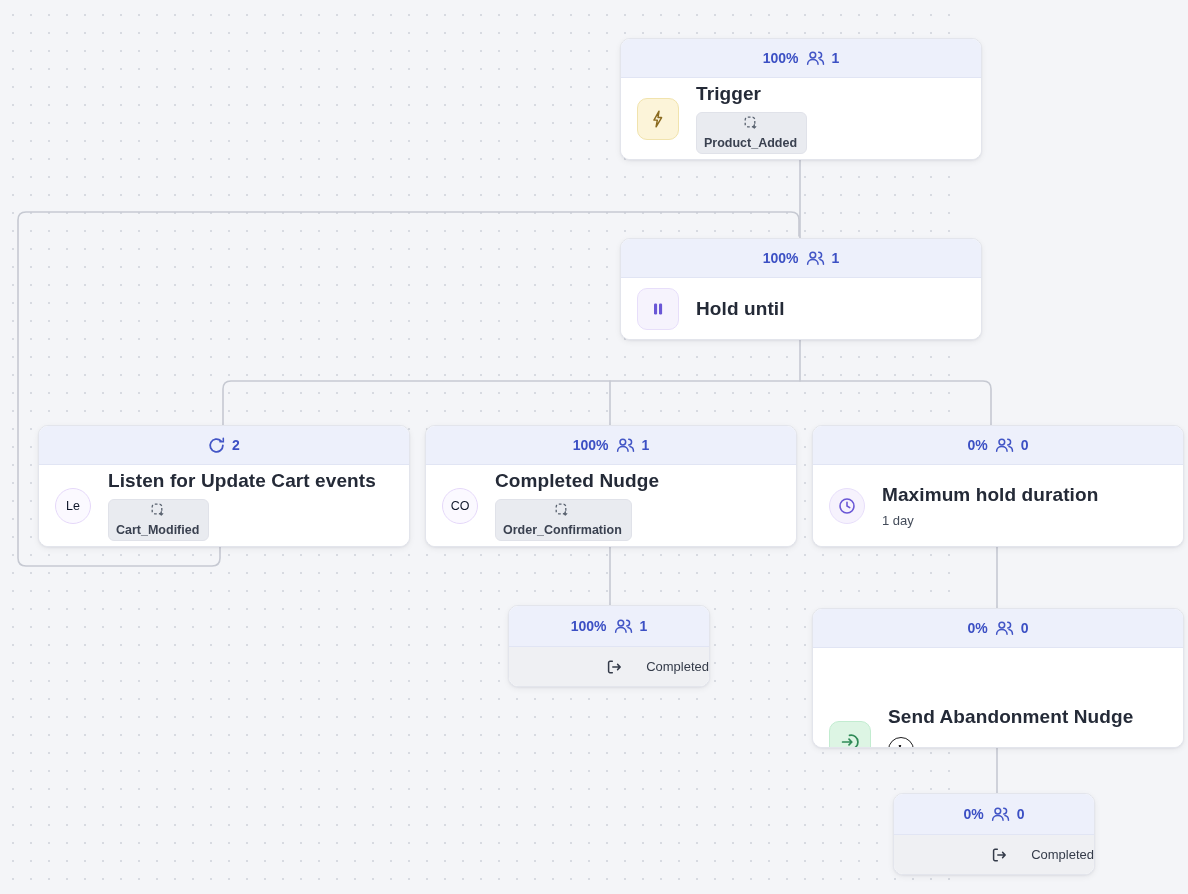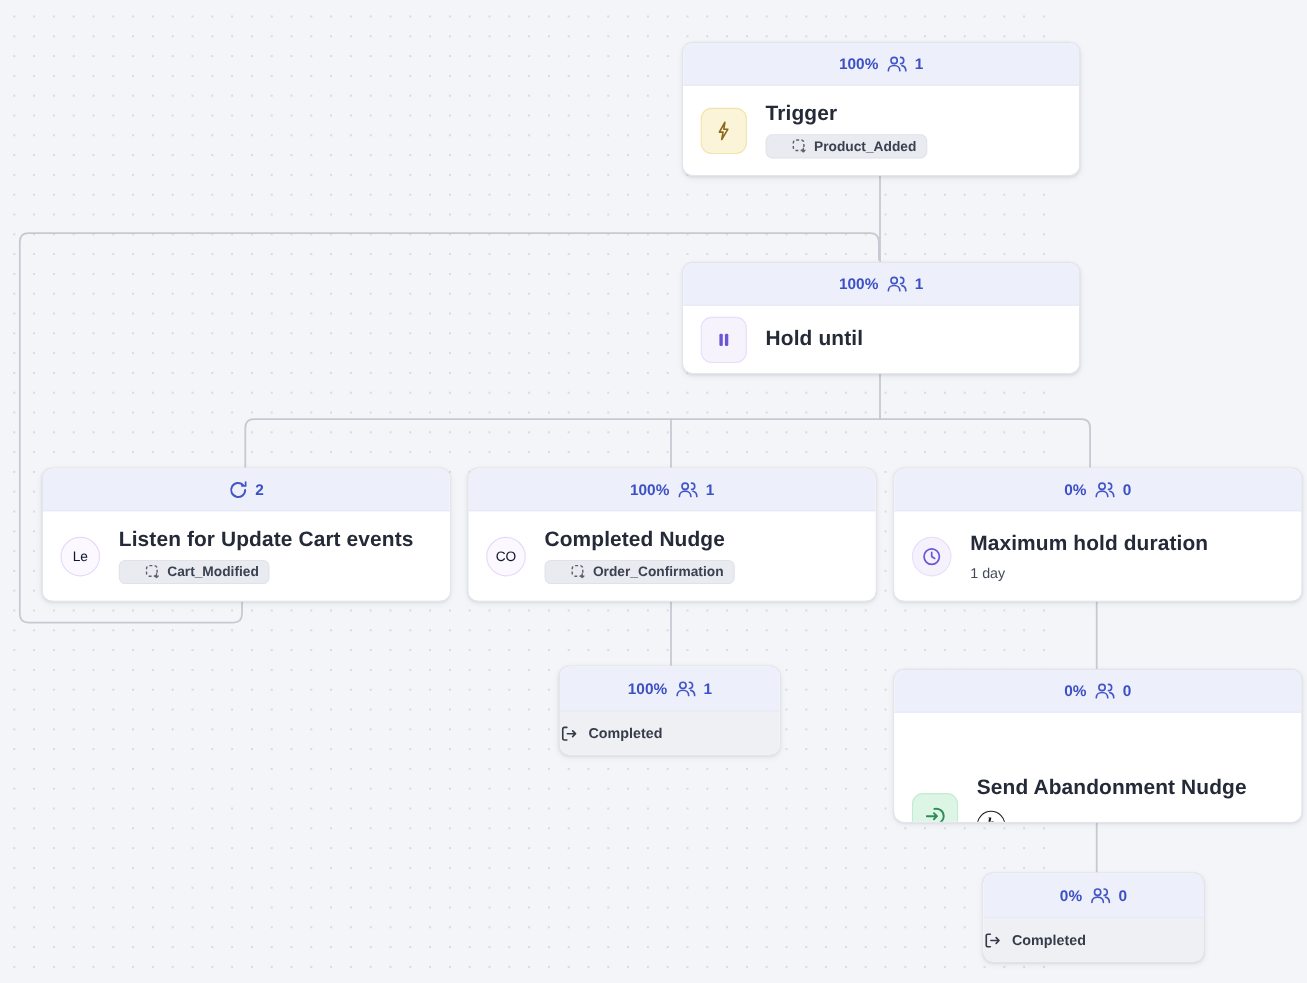--- a/index.html
+++ b/index.html
@@ -22,37 +22,37 @@
     overflow:hidden;
   }
   .node-header{
     background:#edf0fb;border-bottom:1px solid #e1e5f4;
     display:flex;align-items:center;justify-content:center;gap:7px;
     color:#3c50c4;font-weight:700;font-size:14px;
   }
   .h38{height:38px}.h40{height:40px}
   .stat-icon{display:inline-flex;color:#4356c6;}
   .node-body{display:flex;align-items:center;gap:17px;padding:0 16px;background:#fff;}
-  .exit-body{display:flex;align-items:center;justify-content:flex-start;gap:10px;background:#eff0f3;color:#343b49;font-weight:700;font-size:13px;}
+  .exit-body{display:flex;align-items:center;justify-content:flex-end;gap:24px;background:#eff0f3;color:#343b49;font-weight:400;font-size:13px;}
   .icon-sq{width:40px;height:40px;border-radius:10px;display:flex;align-items:center;justify-content:center;flex:0 0 auto;}
   .icon-yellow{background:#fcf4d9;border:1px solid #f1e3ad;}
   .icon-purple{background:#f6f3fd;border:1px solid #e7defa;}
   .icon-green{background:#ddf5e4;border:1px solid #c2ecd0;}
   .avatar{width:34px;height:34px;border-radius:50%;background:#fbf9ff;border:1px solid #e5d8f9;
     display:flex;align-items:center;justify-content:center;flex:0 0 auto;
     color:#0f172a;font-size:12.5px;font-weight:400;}
   .icon-circle{width:34px;height:34px;border-radius:50%;background:#f6f2fd;border:1px solid #e7defa;
     display:flex;align-items:center;justify-content:center;flex:0 0 auto;}
   .node-text{display:flex;flex-direction:column;gap:7px;min-width:0;}
   .node-title{font-size:19px;font-weight:700;color:#242a37;letter-spacing:.1px;}
   .node-sub{font-size:13px;color:#434b59;}
   .badge{
     display:inline-flex;align-items:center;gap:6px;align-self:flex-start;
     background:#e9ebf0;border:1px solid #e0e2e9;border-radius:6px;
-    padding:3px 9px 3px 23px;font-size:12.5px;font-weight:700;color:#3a4150;
+    padding:3px 9px 3px 7px;font-size:12.5px;font-weight:700;color:#3a4150;flex-direction:column;
   }
   .braze{
     width:26px;height:26px;border-radius:50%;border:1.6px solid #1d1d1f;background:#fff;
     display:flex;align-items:center;justify-content:center;
     font-family:"Liberation Serif","DejaVu Serif",serif;font-style:italic;font-weight:700;
     font-size:15px;color:#1d1d1f;box-sizing:border-box;
   }
 </style>
 </head>
 <body>

